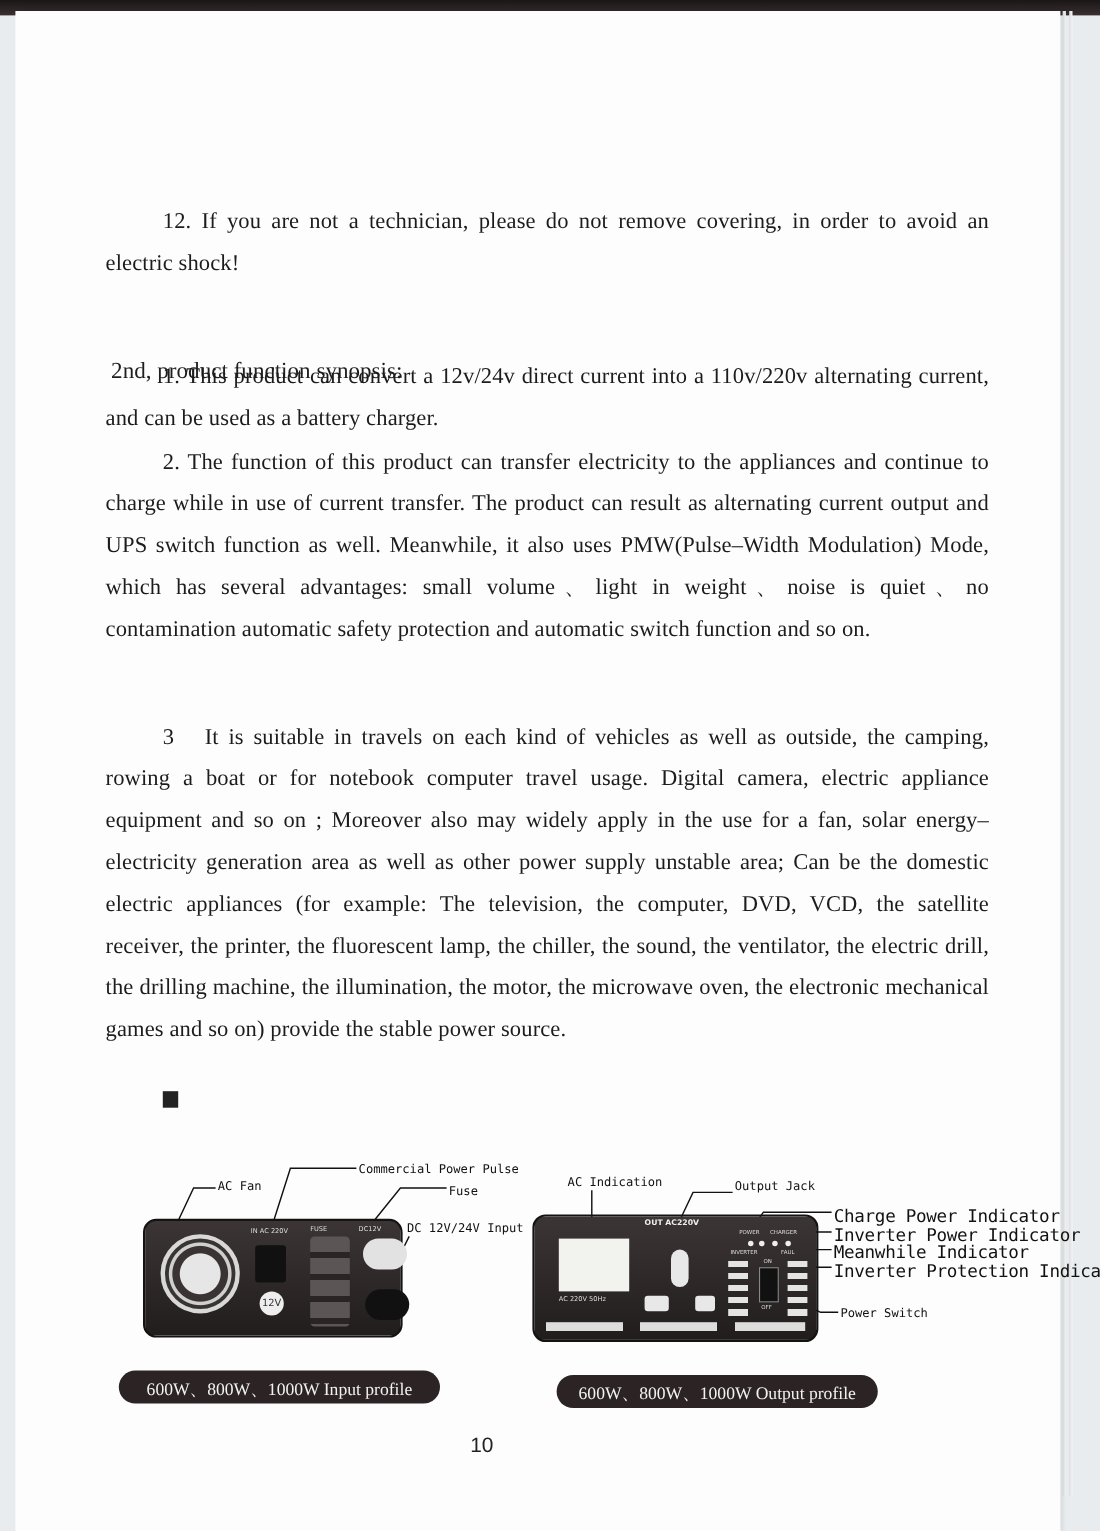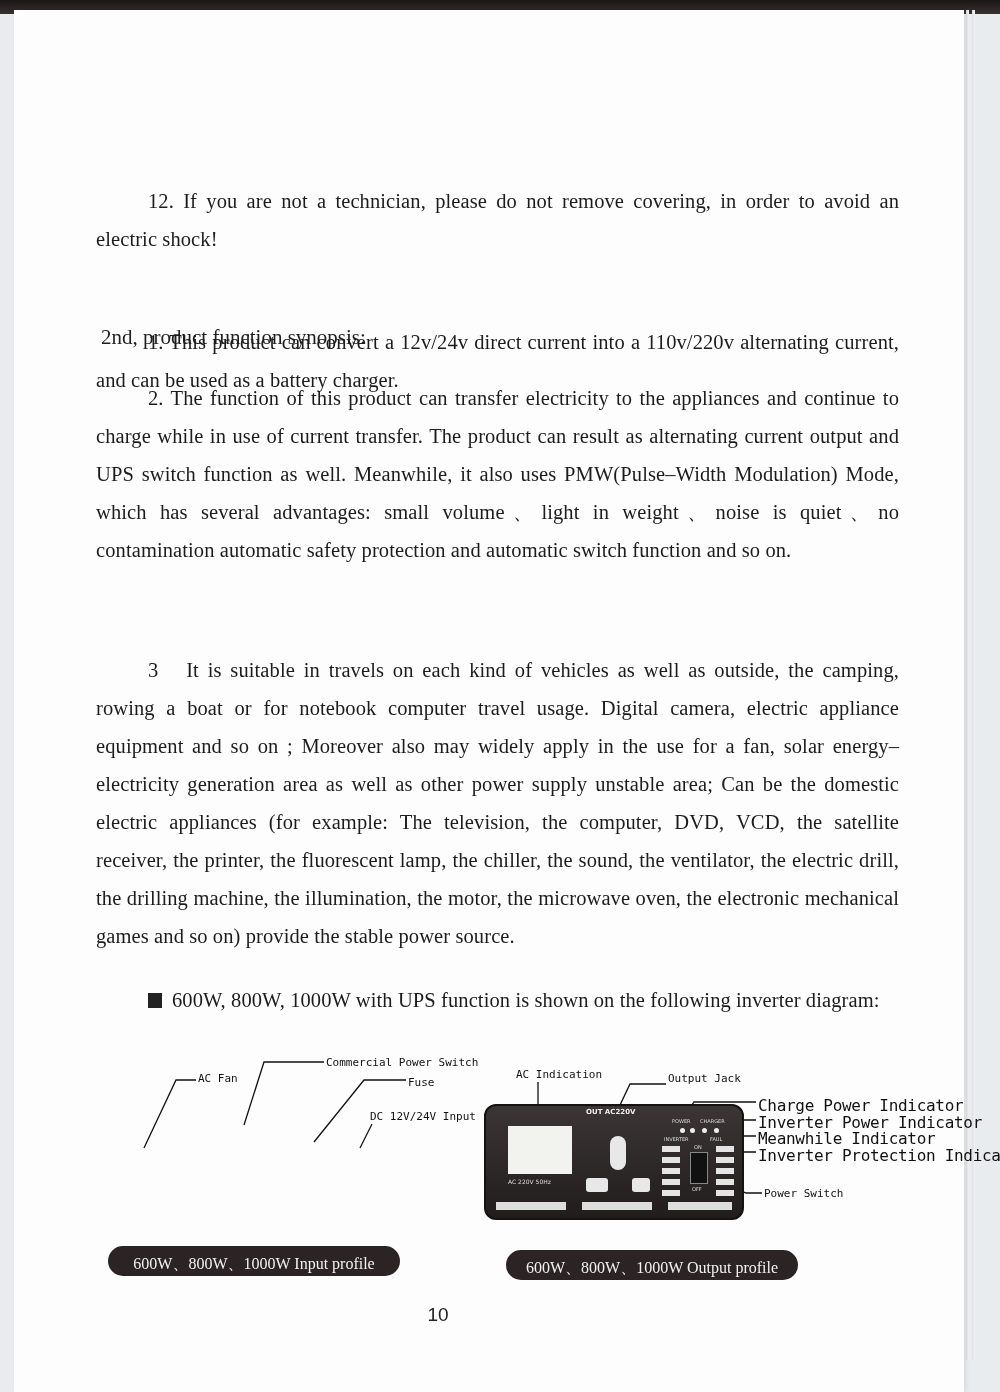--- a/index.html
+++ b/index.html
@@ -78,42 +78,58 @@
 
   <div class="para" style="top:172px;">
     <span class="first">12. If you are not a technician, please do not remove covering, in order to avoid an electric shock!</span>
   </div>
 
   <div class="heading">2nd, product function synopsis:</div>
 
   <div class="para" style="top:313px;">
     <span class="first">1. This product can convert a 12v/24v direct current into a 110v/220v alternating current, and can be used as a battery charger.</span>
   </div>
-  <div class="para" style="top:369px;">
+  <div class="para" style="top:391px;">
     <span class="first">2. The function of this product can transfer electricity to the appliances and continue to charge while in use of current transfer. The product can result as alternating current output and UPS switch function as well. Meanwhile, it also uses PMW(Pulse–Width Modulation) Mode, which has several advantages: small volume、light in weight、noise is quiet、no contamination automatic safety protection and automatic switch function and so on.</span>
   </div>
   <div class="para" style="top:625px;margin-top:16px;">
     <span class="first">3　It is suitable in travels on each kind of vehicles as well as outside, the camping, rowing a boat or for notebook computer travel usage. Digital camera, electric appliance equipment and so on ; Moreover also may widely apply in the use for a fan, solar energy– electricity generation area as well as other power supply unstable area; Can be the domestic electric appliances (for example: The television, the computer, DVD, VCD, the satellite receiver, the printer, the fluorescent lamp, the chiller, the sound, the ventilator, the electric drill, the drilling machine, the illumination, the motor, the microwave oven, the electronic mechanical games and so on) provide the stable power source.</span>
   </div>
   <div class="para" style="top:971px;">
-    <span class="first"><span class="bullet-square"></span><span>600W, 800W, 1000W with UPS function is shown on the following inverter diagram:</span></span>
+    <span class="first"><span class="bullet-square"></span></span>
   </div>
 
   <div class="diagram" style="left:100px; top:1030px; width:380px; height:200px;">
     <svg class="lines" width="380" height="200">
       <polyline points="82,40 62,40 30,108" stroke="#111" stroke-width="1.3" fill="none"></polyline>
       <polyline points="210,22 150,22 130,85" stroke="#111" stroke-width="1.3" fill="none"></polyline>
       <polyline points="292,40 250,40 200,102" stroke="#111" stroke-width="1.3" fill="none"></polyline>
       <line x1="258" y1="84" x2="246" y2="108" stroke="#111" stroke-width="1.3"></line>
     </svg>
     <span class="callout" style="left:84px; top:32px;">AC Fan</span>
-    <span class="callout" style="left:212px; top:16px;">Commercial Power Switch</span>
+    <span class="callout" style="left:212px; top:16px;">Commercial Power Pulse</span>
     <span class="callout" style="left:294px; top:36px;">Fuse</span>
     <span class="callout" style="left:256px; top:70px;">DC 12V/24V Input</span>
 
+    <div class="panel" style="left:16px; top:68px; width:232px; height:104px;">
+
+      <div style="position:absolute; left:14px; top:12px; width:72px; height:72px; border-radius:50%; border:4px solid #d8d8d8; box-sizing:border-box; background:radial-gradient(circle,#e6e6e6 0 40%,#3a3333 42% 55%,#cfcfcf 57% 62%,#3a3333 64%);"></div>
+
+      <div style="position:absolute; left:100px; top:22px; width:28px; height:34px; background:#111; border-radius:3px;"></div>
+      <span style="position:absolute; left:96px; top:6px; font-size:6px; color:#ddd; font-family:'DejaVu Sans',sans-serif;">IN AC 220V</span>
+
+      <div style="position:absolute; left:104px; top:64px; width:22px; height:22px; border-radius:50%; background:#eee; color:#333; font:9px 'DejaVu Sans',sans-serif; line-height:22px; text-align:center;">12V</div>
+
+      <span style="position:absolute; left:150px; top:4px; font-size:6px; color:#ddd; font-family:'DejaVu Sans',sans-serif;">FUSE</span>
+      <div style="position:absolute; left:150px; top:14px; width:36px; height:82px; background:repeating-linear-gradient(#5c5555 0 14px,#2a2424 14px 20px); border-radius:4px;"></div>
+
+      <span style="position:absolute; left:194px; top:4px; font-size:6px; color:#ddd; font-family:'DejaVu Sans',sans-serif;">DC12V</span>
+      <div style="position:absolute; left:198px; top:16px; width:40px; height:28px; border-radius:14px; background:#e2e2e2;"></div>
+      <div style="position:absolute; left:200px; top:62px; width:40px; height:28px; border-radius:14px; background:#111;"></div>
+    </div>
 
     <div class="caption" style="left:-6px; top:206px; width:292px;">600W、800W、1000W Input profile</div>
   </div>
 
   <div class="diagram" style="left:466px; top:1040px; width:440px; height:200px;">
     <svg class="lines" width="440" height="200">
       <line x1="58" y1="32" x2="58" y2="66" stroke="#111" stroke-width="1.3"></line>
       <polyline points="186,34 150,34 132,72" stroke="#111" stroke-width="1.3" fill="none"></polyline>
       <polyline points="276,52 214,52 200,72" stroke="#111" stroke-width="1.3" fill="none"></polyline>
       <polyline points="276,70 220,70 214,78" stroke="#111" stroke-width="1.3" fill="none"></polyline>

